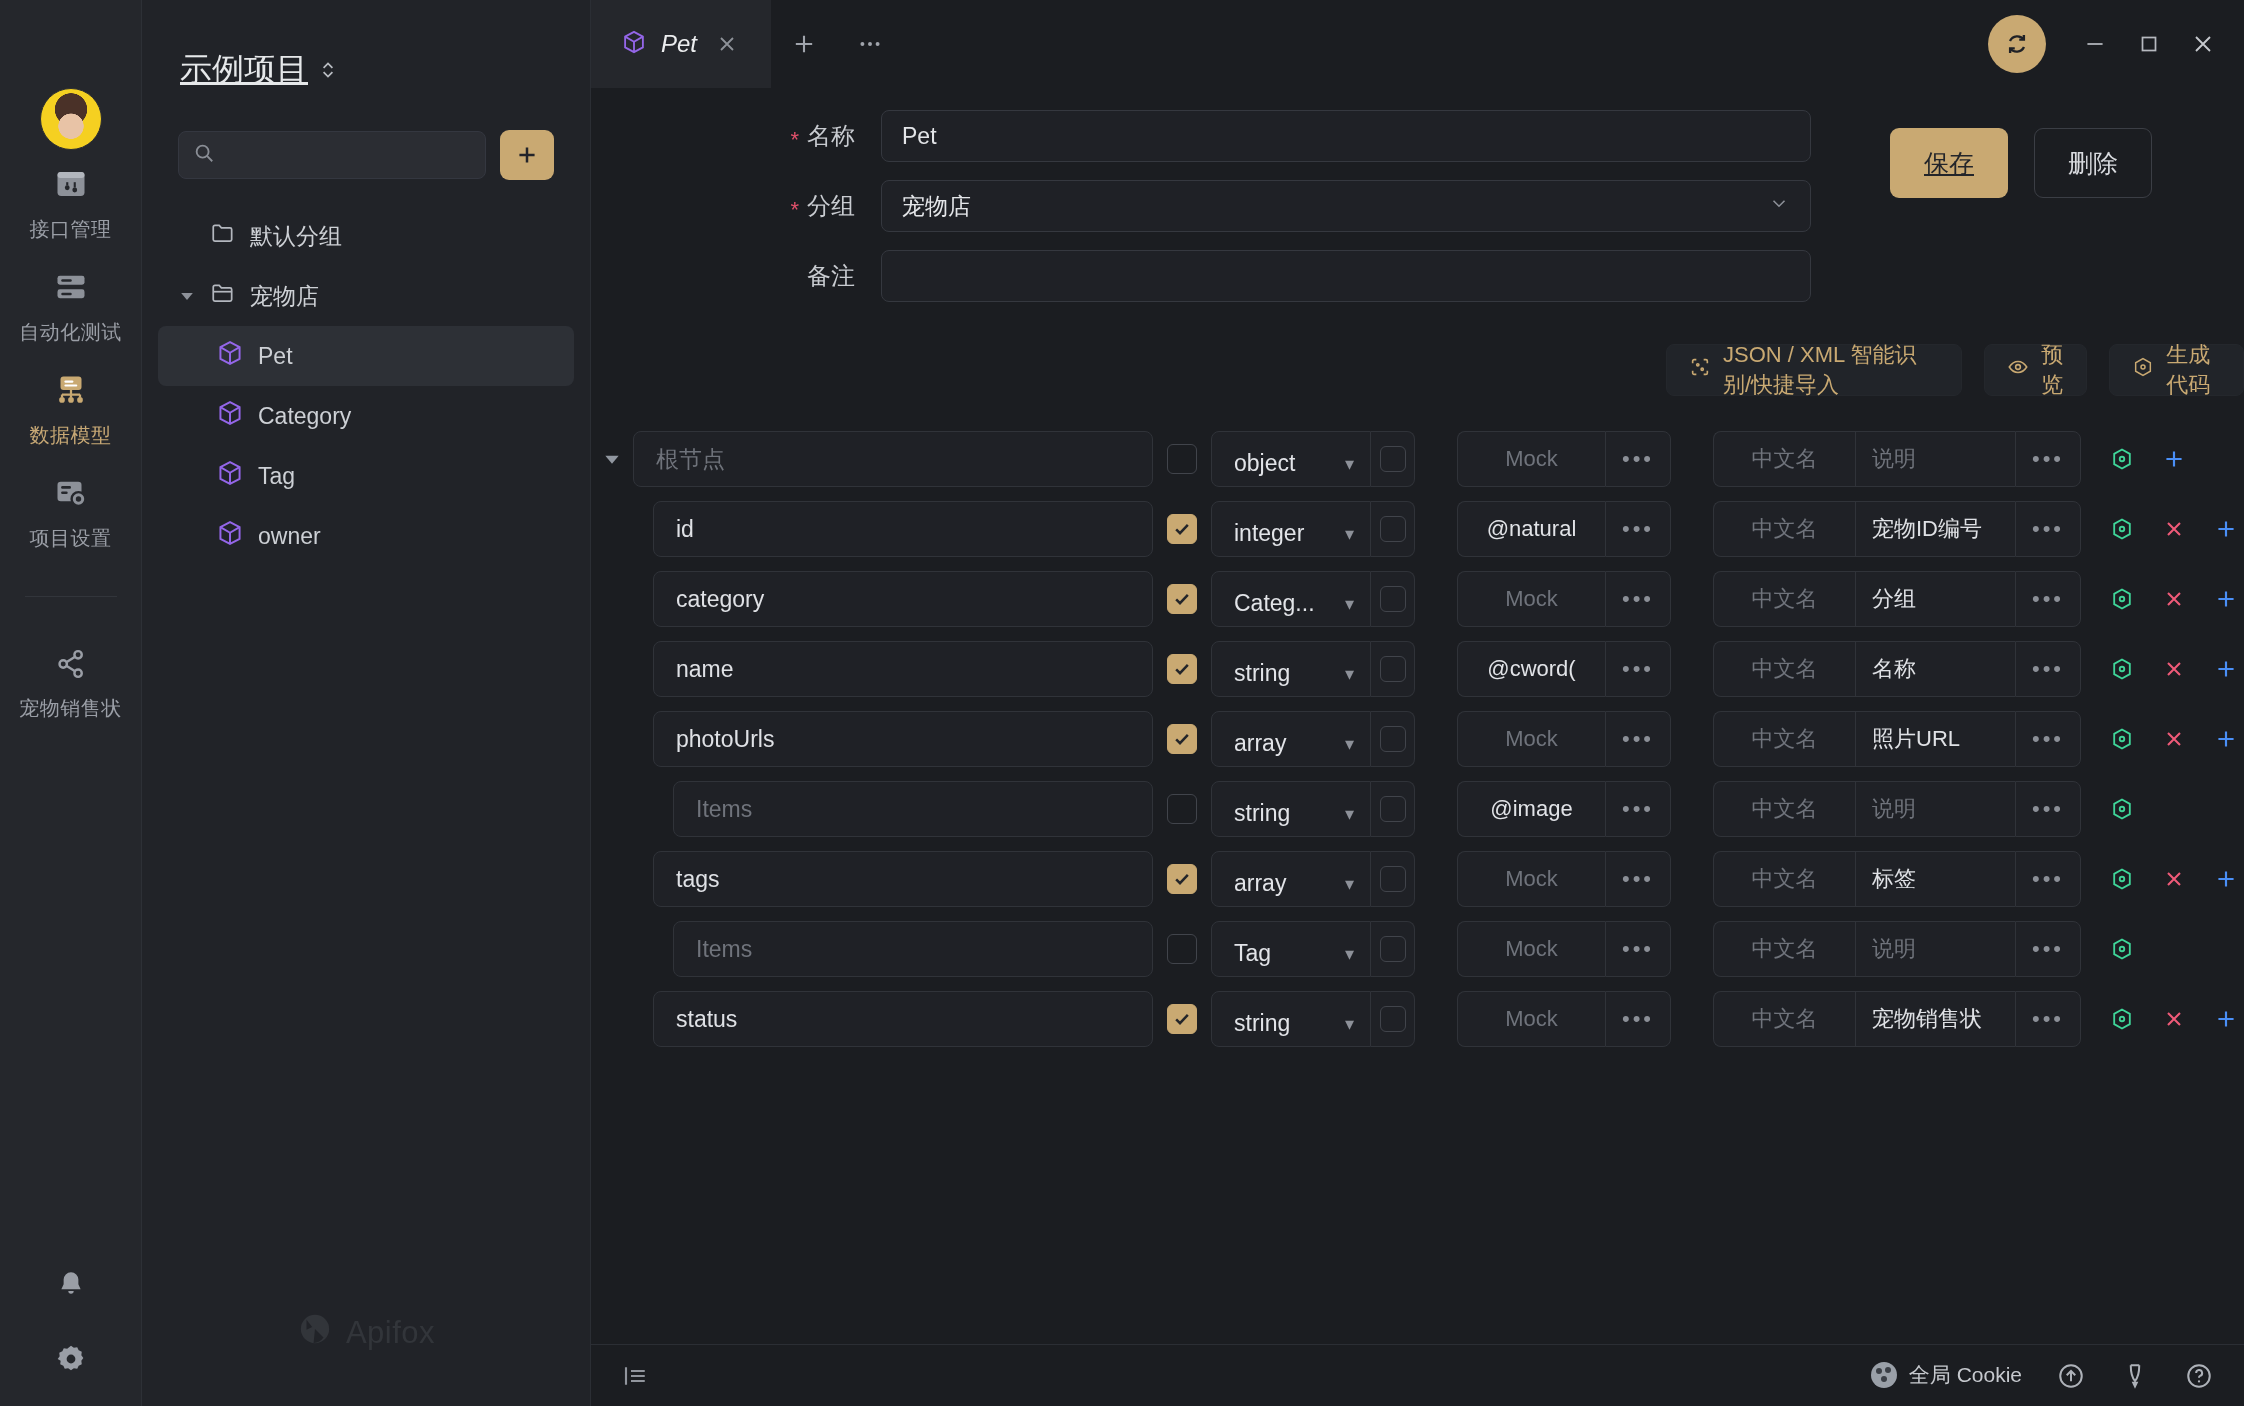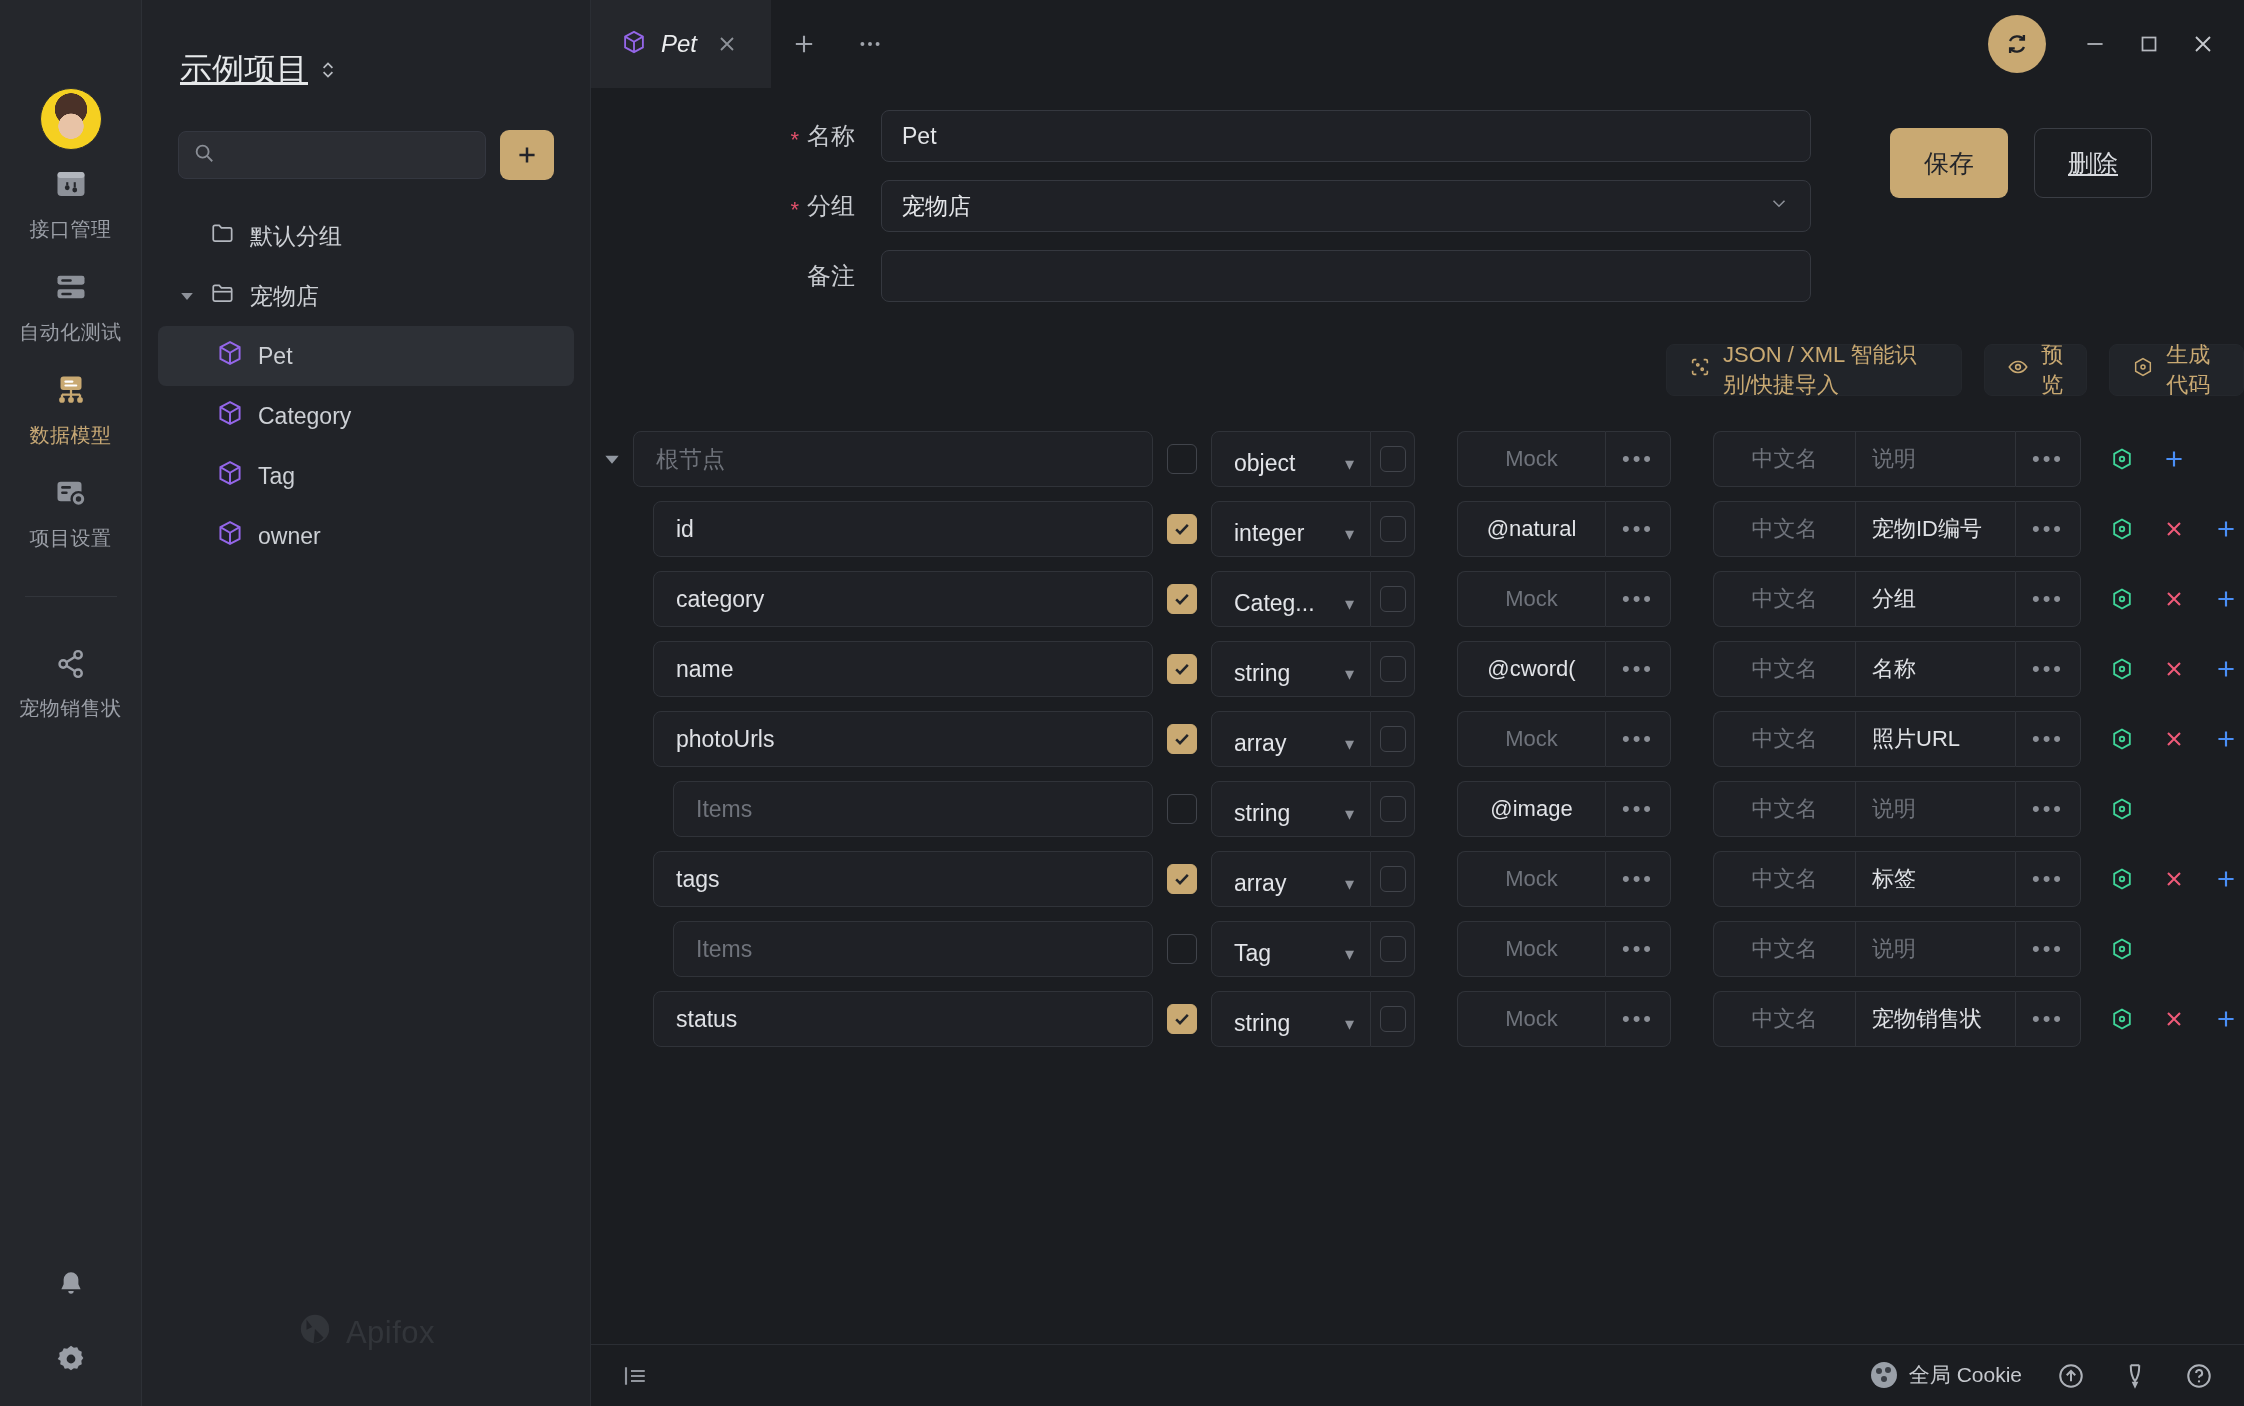--- a/index.html
+++ b/index.html
@@ -128,22 +128,22 @@
   }
   .finput.sel-ctrl { justify-content: space-between; }
   .finput .chev { color: #8d9199; }
 
   .actions { position: absolute; right: 92px; top: 128px; display: flex; gap: 26px; }
   .btn {
     min-width: 118px; height: 70px; border-radius: 9px;
     display:flex; align-items:center; justify-content:center;
     font-size: 25px; cursor: pointer; padding: 0 26px;
   }
-  .btn.primary { background: #c9a972; color: #23252a; }
-  .btn.ghost { background: transparent; border: 1px solid #3b3e45; color: #d9dbdf; text-decoration: underline; }
+  .btn.primary { background: #c9a972; color: #23252a; text-decoration: underline; }
+  .btn.ghost { background: transparent; border: 1px solid #3b3e45; color: #d9dbdf; }
 
   .toolrow { display: flex; align-items: center; gap: 22px; padding: 24px 0 0 1075px; }
   .chip {
     display: flex; align-items: center; gap: 12px;
     height: 52px; padding: 0 22px; border-radius: 8px;
     background: #212429; color: #c9a972; font-size: 22px; cursor: pointer;
     border: 1px solid #24272c;
   }
 
   

